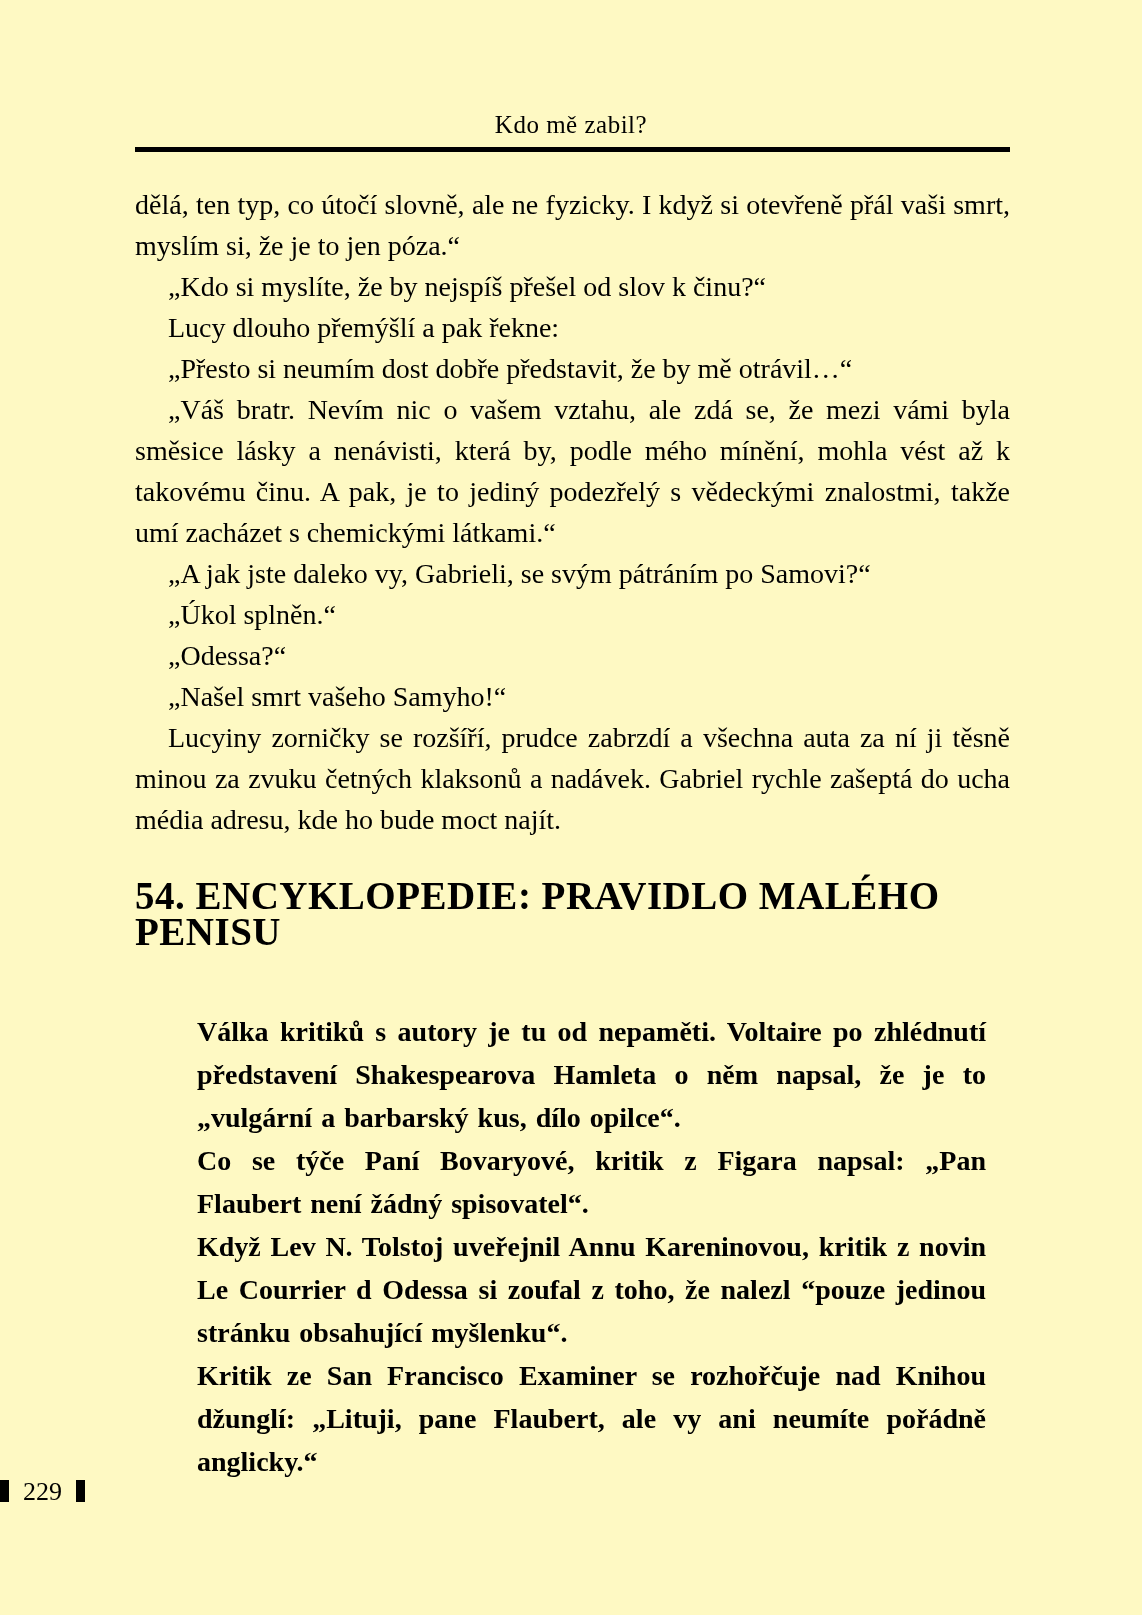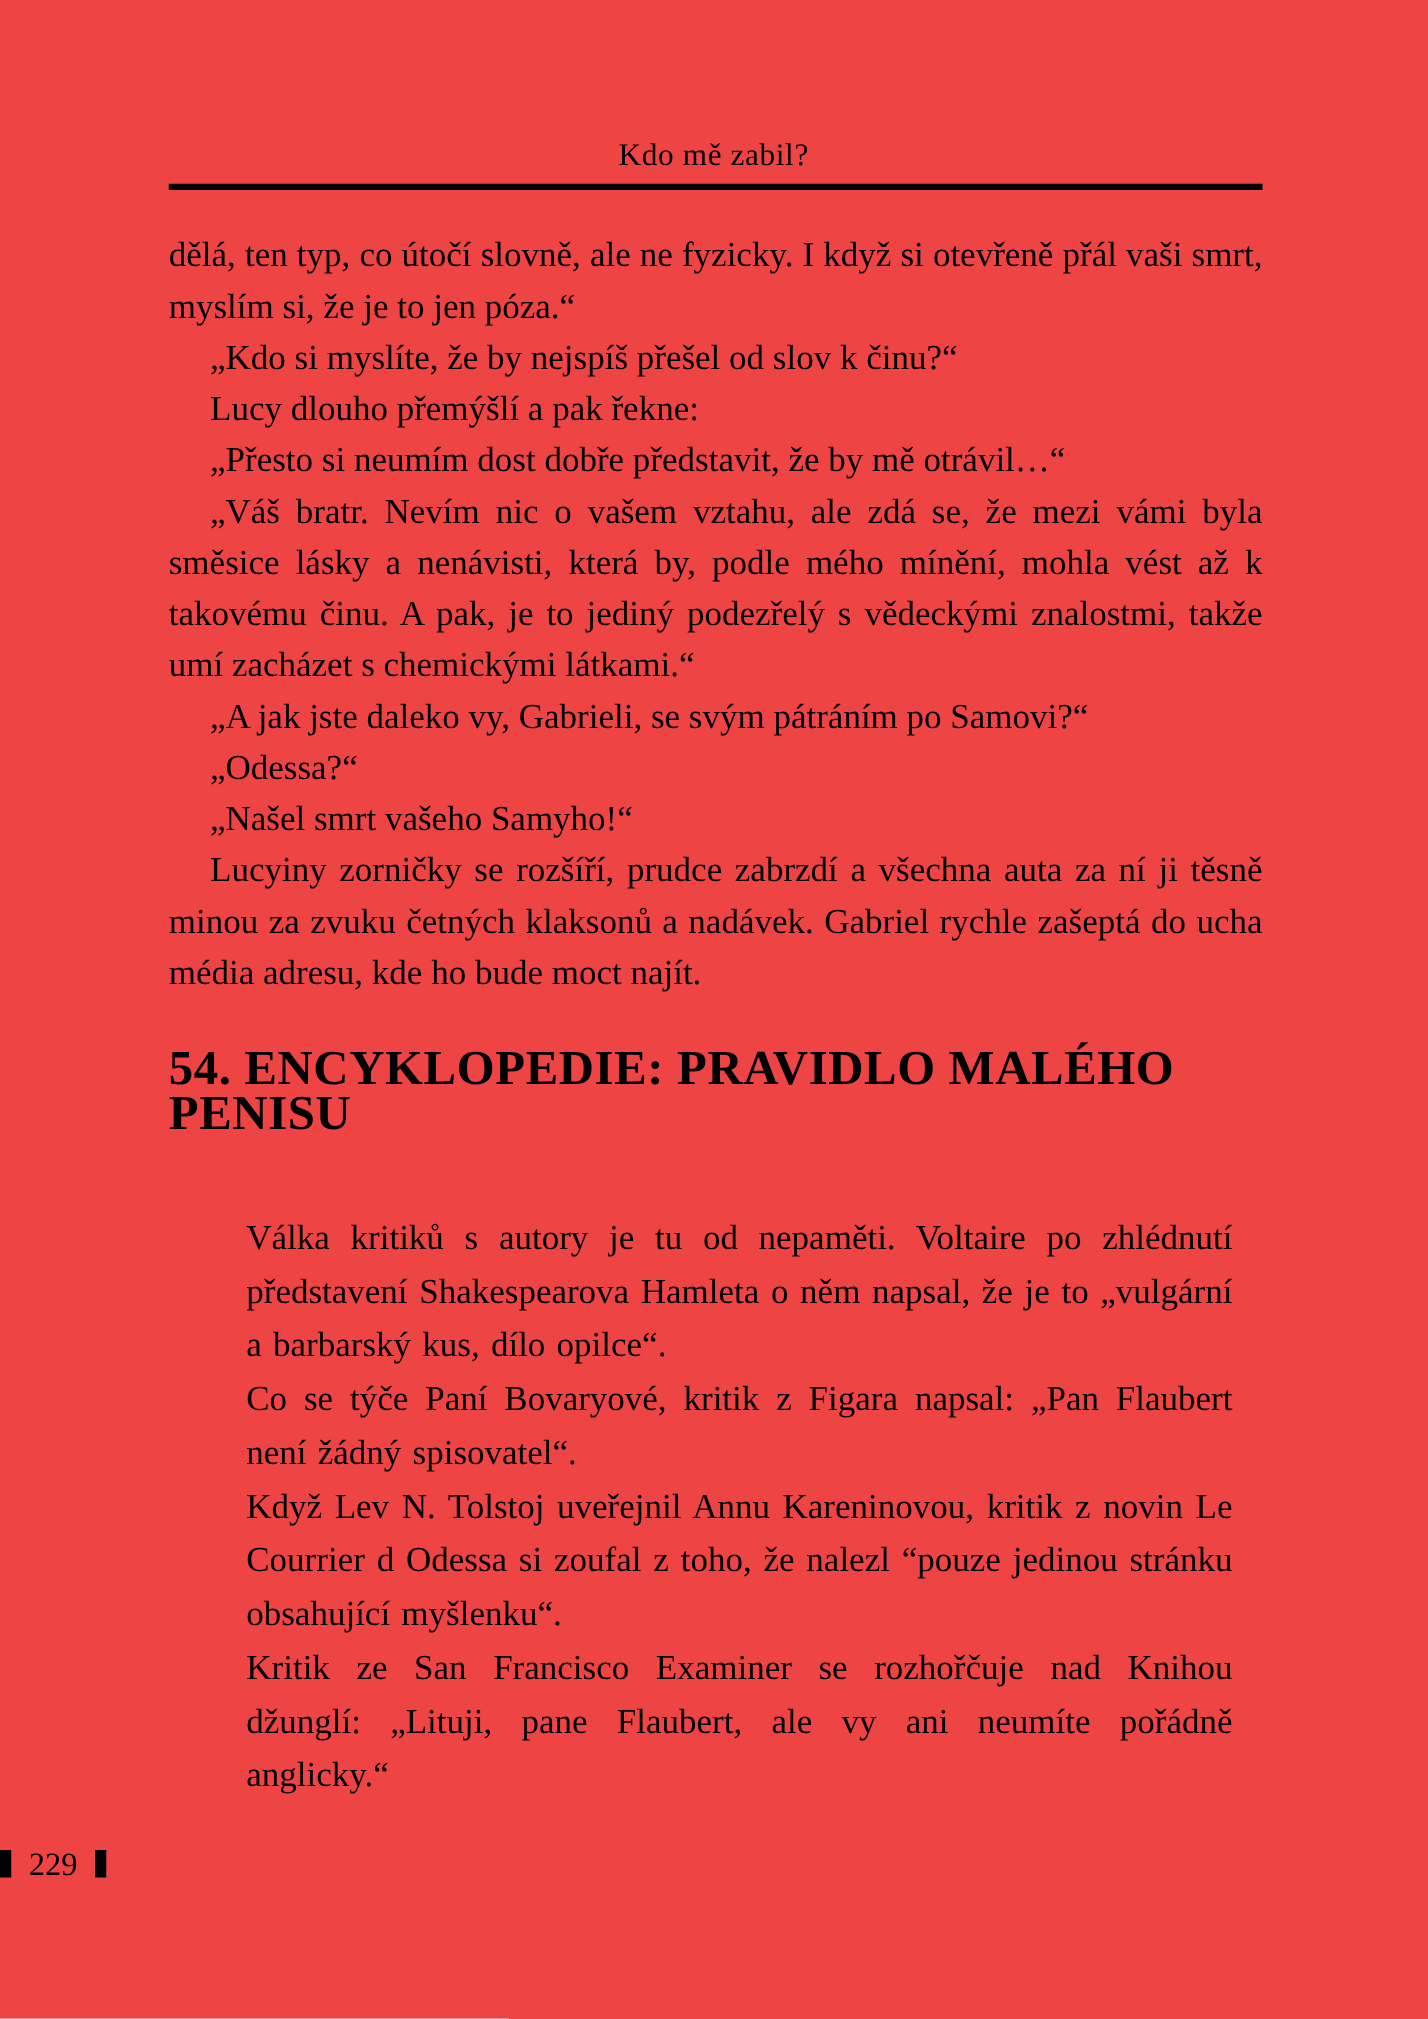--- a/index.html
+++ b/index.html
@@ -4,21 +4,21 @@
 <style>
   html, body {
     margin: 0;
     padding: 0;
     background: #ffffff;
   }
   .page {
     position: relative;
     width: 1142px;
     height: 1615px;
-    background: #ef4444;
+    background: #fef9c3;
     color: #000000;
     font-family: "Liberation Serif", "DejaVu Serif", serif;
     overflow: hidden;
   }
   .running-head {
     padding-top: 110px;
     text-align: center;
     font-size: 25px;
     line-height: 30px;
     letter-spacing: 0.5px;
@@ -47,21 +47,21 @@
     margin: 38px 132px 0 135px;
     font-size: 39px;
     line-height: 36px;
     font-weight: bold;
     letter-spacing: 0.5px;
   }
   .encyclopedia {
     margin: 60px 156px 0 197px;
     font-size: 28px;
     line-height: 43px;
-    font-weight: normal;
+    font-weight: bold;
     text-align: justify;
     word-spacing: 2px;
   }
   .encyclopedia p {
     margin: 0;
   }
   .page-footer {
     position: absolute;
     top: 1478px;
     left: 0;
@@ -90,20 +90,21 @@
 
   <hr class="head-rule">
 
   <div class="body-text">
     <p>dělá, ten typ, co útočí slovně, ale ne fyzicky. I když si otevřeně přál vaši smrt, myslím si, že je to jen póza.“</p>
     <p class="indent italic">„Kdo si myslíte, že by nejspíš přešel od slov k činu?“</p>
     <p class="indent">Lucy dlouho přemýšlí a pak řekne:</p>
     <p class="indent italic">„Přesto si neumím dost dobře představit, že by mě otrávil…“</p>
     <p class="indent">„Váš bratr. Nevím nic o vašem vztahu, ale zdá se, že mezi vámi byla směsice lásky a nenávisti, která by, podle mého mínění, mohla vést až k takovému činu. A pak, je to jediný podezřelý s vědeckými znalostmi, takže umí zacházet s chemickými látkami.“</p>
     <p class="indent">„A jak jste daleko vy, Gabrieli, se svým pátráním po Samovi?“</p>
+    <p class="indent italic">„Úkol splněn.“</p>
     <p class="indent">„Odessa?“</p>
     <p class="indent italic">„Našel smrt vašeho Samyho!“</p>
     <p class="indent">Lucyiny zorničky se rozšíří, prudce zabrzdí a všechna auta za ní ji těsně minou za zvuku četných klaksonů a nadávek. Gabriel rychle zašeptá do ucha média adresu, kde ho bude moct najít.</p>
   </div>
 
   <div class="section-heading">54. ENCYKLOPEDIE: PRAVIDLO MALÉHO PENISU</div>
 
   <div class="encyclopedia">
     <p>Válka kritiků s autory je tu od nepaměti. Voltaire po zhlédnutí představení Shakespearova Hamleta o něm napsal, že je to „vulgární a barbarský kus, dílo opilce“.</p>
     <p>Co se týče Paní Bovaryové, kritik z Figara napsal: „Pan Flaubert není žádný spisovatel“.</p>

